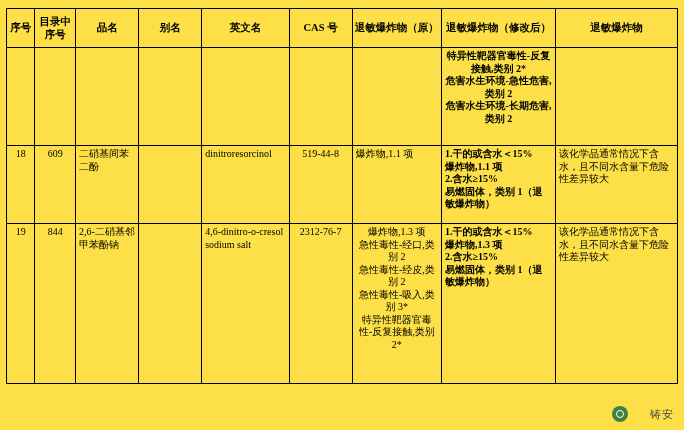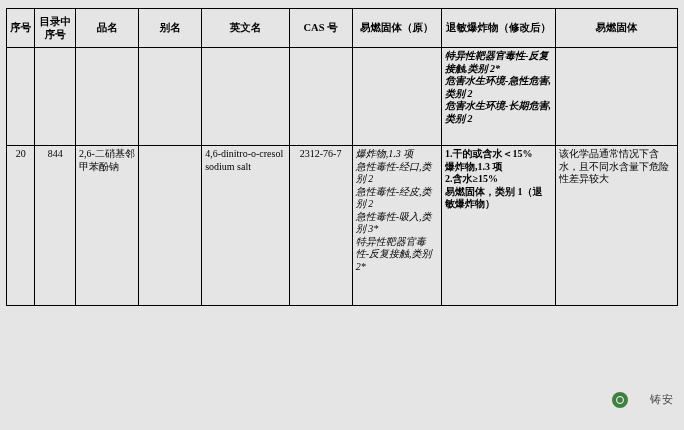--- a/index.html
+++ b/index.html
@@ -13,21 +13,21 @@
     overflow: hidden;
     font-family: "Liberation Serif", "DejaVu Serif", serif;
     color: #000000;
     position: relative;
   }
   .page {
     position: absolute;
     left: 0; top: 0;
     width: 684px;
     height: 430px;
-    background: #e5e5e5;
+    background: #fde047;
   }
   table.doc-table {
     position: absolute;
     left: 6px;
     top: 8px;
     width: 672px;
     border-collapse: collapse;
     table-layout: fixed;
   }
   table.doc-table th,
@@ -55,23 +55,22 @@
   .c-cas { width: 62px; }
   .c-haz-orig { width: 88px; }
   .c-haz-new { width: 112px; }
   .c-reason { width: 120px; }
 
   td.center-mid {
     text-align: center;
     vertical-align: middle;
   }
   td.cell-text {
-    text-align: left;
+    text-align: center;
     vertical-align: top;
-    font-style: italic;
   }
   td.cell-text-mid {
     text-align: left;
     vertical-align: middle;
   }
   .bold-block {
     font-weight: bold;
   }
   .page-number {
     position: absolute;
@@ -79,23 +78,23 @@
     top: 406px;
     width: 684px;
     text-align: center;
     font-size: 9px;
     color: #333;
     font-family: "Liberation Serif", "DejaVu Serif", serif;
   }
   .watermark {
     position: absolute;
     right: 6px;
-    bottom: 20px;
+    bottom: 6px;
     display: flex;
-    align-items: flex-start;
+    align-items: center;
     gap: 22px;
     background: rgba(255,255,255,0.0);
     padding: 2px 4px;
   }
   .wm-logo {
     width: 16px;
     height: 16px;
     border-radius: 50%;
     background: #3f7f3f;
     display: inline-block;
@@ -140,41 +139,55 @@
       <col class="c-reason">
     </colgroup>
     <thead>
       <tr>
         <th>序号</th>
         <th>目录中序号</th>
         <th>品名</th>
         <th>别名</th>
         <th>英文名</th>
         <th>CAS 号</th>
-        <th>易燃固体（原）</th>
+        <th>退敏爆炸物（原）</th>
         <th>退敏爆炸物（修改后）</th>
-        <th>易燃固体</th>
+        <th>退敏爆炸物</th>
       </tr>
     </thead>
     <tbody>
       <tr style="height:98px;">
         <td class="center-mid"></td>
         <td class="center-mid"></td>
         <td class="cell-text"></td>
         <td class="cell-text"></td>
         <td class="cell-text nowrap-en"></td>
         <td class="center-mid"></td>
         <td class="cell-text"></td>
         <td class="cell-text bold-block" style="white-space:pre-line;">特异性靶器官毒性-反复接触,类别 2*
 危害水生环境-急性危害,类别 2
 危害水生环境-长期危害,类别 2</td>
         <td class="cell-text"></td>
       </tr>
+      <tr style="height:78px;">
+        <td class="center-mid">18</td>
+        <td class="center-mid">609</td>
+        <td class="cell-text-mid">二硝基间苯二酚</td>
+        <td class="cell-text"></td>
+        <td class="cell-text-mid nowrap-en">dinitroresorcinol</td>
+        <td class="center-mid">519-44-8</td>
+        <td class="cell-text-mid">爆炸物,1.1 项</td>
+        <td class="cell-text-mid bold-block" style="white-space:pre-line;">1.干的或含水＜15%
+爆炸物,1.1 项
+2.含水≥15%
+易燃固体，类别 1（退敏爆炸物）</td>
+        <td class="cell-text-mid">该化学品通常情况下含水，且不同水含量下危险性差异较大</td>
+      </tr>
       <tr style="height:160px;">
-        <td class="center-mid">20</td>
+        <td class="center-mid">19</td>
         <td class="center-mid">844</td>
         <td class="cell-text-mid">2,6-二硝基邻甲苯酚钠</td>
         <td class="cell-text"></td>
         <td class="cell-text-mid nowrap-en">4,6-dinitro-o-cresol sodium salt</td>
         <td class="center-mid">2312-76-7</td>
         <td class="cell-text" style="white-space:pre-line;">爆炸物,1.3 项
 急性毒性-经口,类别 2
 急性毒性-经皮,类别 2
 急性毒性-吸入,类别 3*
 特异性靶器官毒性-反复接触,类别 2*</td>

